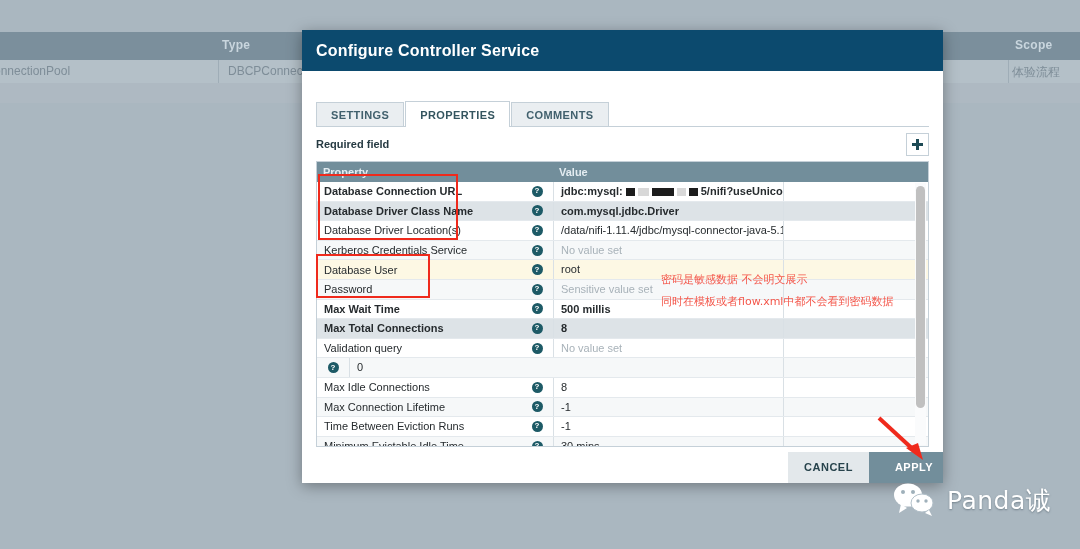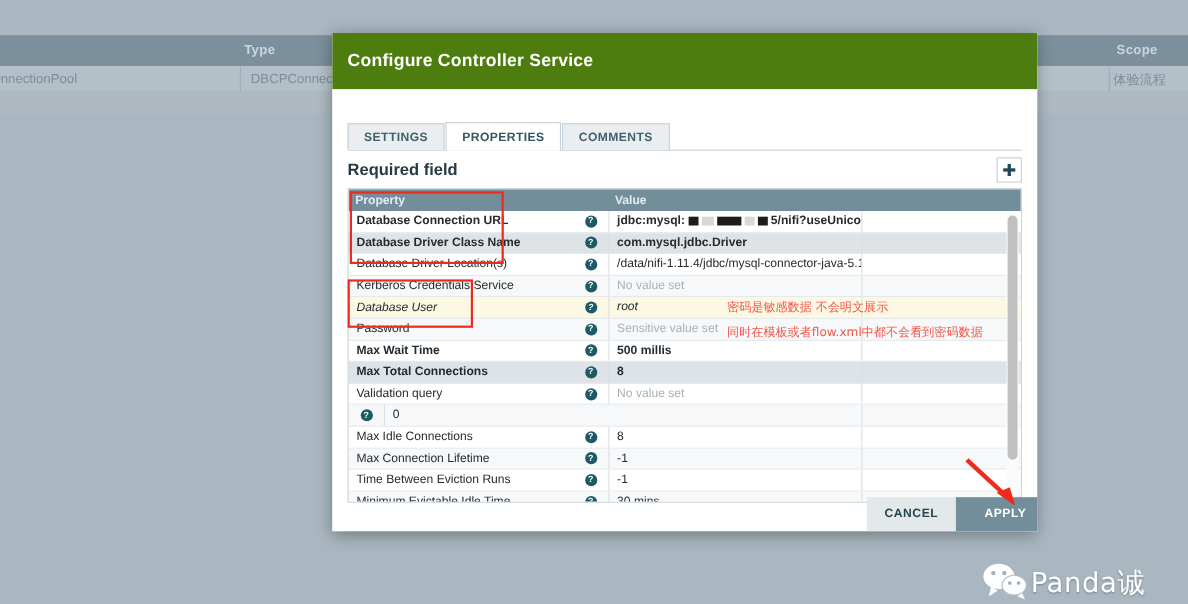--- a/index.html
+++ b/index.html
@@ -44,21 +44,21 @@
 
   
   .dialog {
     position: absolute; left: 302px; top: 30px;
     width: 641px; height: 453px;
     background: #ffffff;
     box-shadow: 0 3px 14px rgba(0,0,0,.35);
     overflow: hidden;
   }
   .dialog-header {
-    height: 51px; background: #4d7c0f;
+    height: 41px; background: #0c4a6e;
     display: flex; align-items: center;
   }
   .dialog-title {
     margin-left: 14px;
     color: #ffffff; font-size: 16px; font-weight: bold;
     letter-spacing: .2px;
   }
   .dialog-body { position: relative; padding: 0 14px; }
 
   
@@ -85,21 +85,21 @@
     height: 26px; line-height: 26px;
     margin-bottom: -1px;
     color: #34555f;
   }
 
   
   .req-row {
     display: flex; align-items: center; justify-content: space-between;
     height: 34px;
   }
-  .req-label { font-size: 15px; font-weight: bold; color: #263a42; text-align: center; }
+  .req-label { font-size: 11px; font-weight: bold; color: #263a42; text-align: center; }
   .plus-btn {
     width: 21px; height: 21px;
     border: 1px solid #c5d0d8; background: #ffffff;
     display: flex; align-items: center; justify-content: center;
     cursor: pointer;
   }
   .plus-btn svg { display:block; }
 
   
   .prop-table {
@@ -118,21 +118,21 @@
   .prow {
     display: flex; align-items: center;
     height: 19.6px;
     font-size: 11px; color: #262b2e;
     border-bottom: 1px solid #e4e9ed;
     box-sizing: border-box;
   }
   .prow.even { background: #ffffff; }
   .prow.odd  { background: #f6f8f9; }
   .prow.grey { background: #dde3e7; }
-  .prow.highlight { background: #fdf8e4; font-style: italic; }
+  .prow.highlight { background: #fdf8e4; }
   .prow .pname {
     width: 204px; padding-left: 7px; box-sizing: border-box;
     white-space: nowrap; overflow: hidden;
   }
   .prow.bold .pname, .prow.bold .pval { font-weight: bold; }
   .prow .phelp {
     width: 32px; display: flex; align-items: center; justify-content: center;
   }
   .prow .pval {
     flex: 1; padding-left: 7px;
@@ -195,21 +195,21 @@
   }
   .btn.cancel { width: 81px; background: #e3e8eb; color: #27434c; }
   .btn.apply  { width: 90px; background: #728e9b; color: #ffffff; text-align: center; }
 
   
   .arrow-svg { position: absolute; left: 873px; top: 413px; pointer-events: none; }
 
   
   .watermark {
     position: absolute; left: 893px; top: 483px;
-    display: flex; align-items: center; gap: 2px; margin-top: 29px;
+    display: flex; align-items: center; gap: 12px;
   }
   .wm-text {
     font-size: 25px; color: #ffffff;
     font-family: "DejaVu Sans", sans-serif;
     text-shadow: 0 1px 2px rgba(90,105,115,.7);
     letter-spacing: .5px;
   }
 </style>
 </head>
 <body>

